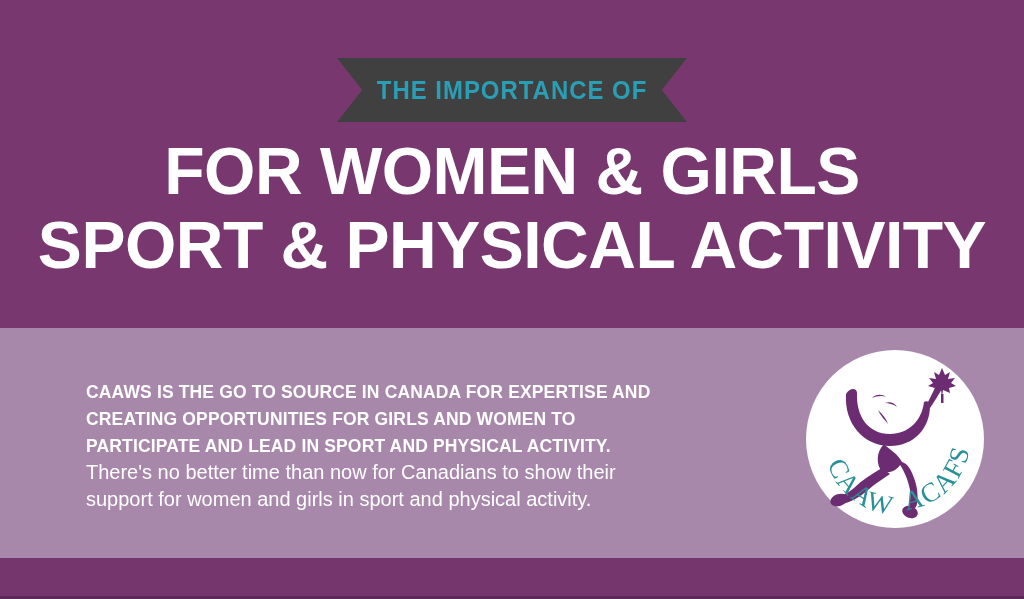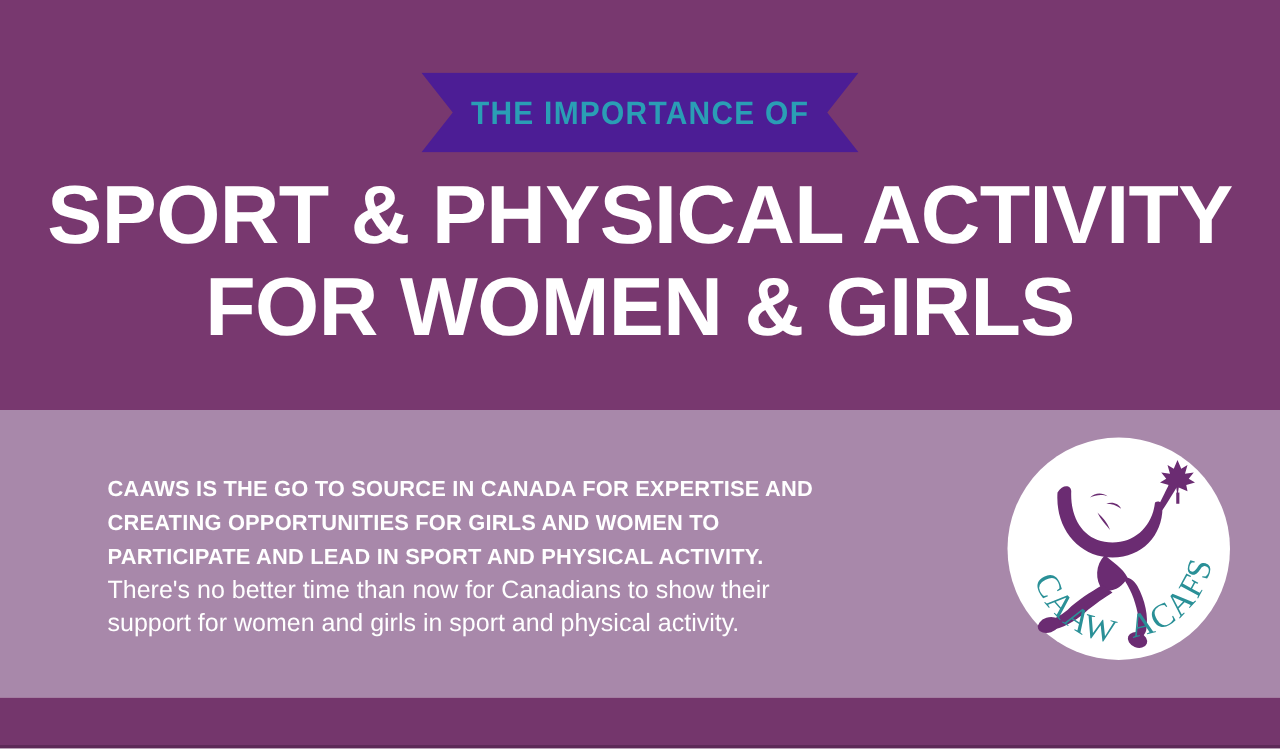--- a/index.html
+++ b/index.html
@@ -40,21 +40,21 @@
     left: 0; top: 596px;
     width: 1024px; height: 3px;
     background: #5d2a58;
   }
 
   
   .ribbon {
     position: absolute;
     left: 337px; top: 58px;
     width: 350px; height: 64px;
-    background: #4c1d95;
+    background: #404040;
     -webkit-clip-path: polygon(0 0, 100% 0, 100% 100%, 0 100%, 7.2% 50%);
     clip-path: polygon(0 0, 100% 0, 92.8% 50%, 100% 100%, 0 100%, 7.2% 50%);
     display: flex;
     align-items: center;
     justify-content: center;
   }
   .ribbon-text {
     color: #2a9eb5;
     font-size: 26px;
     font-weight: bold;
@@ -128,22 +128,22 @@
   <div class="band-top"></div>
   <div class="band-mid"></div>
   <div class="band-bottom"></div>
   <div class="band-rule"></div>
 
   <div class="ribbon">
     <span class="ribbon-text">THE IMPORTANCE OF</span>
   </div>
 
   <div class="title-block">
+    <div class="title-line">FOR WOMEN &amp; GIRLS</div>
     <div class="title-line">SPORT &amp; PHYSICAL ACTIVITY</div>
-    <div class="title-line">FOR WOMEN &amp; GIRLS</div>
   </div>
 
   <div class="copy">
     <p class="copy-para"><span class="copy-lead">CAAWS IS THE GO TO SOURCE IN CANADA FOR EXPERTISE AND CREATING OPPORTUNITIES FOR GIRLS AND WOMEN TO PARTICIPATE AND LEAD IN SPORT AND PHYSICAL ACTIVITY.</span><span class="copy-rest">  There's no better time than now for Canadians to show their support for women and girls in sport and physical activity.</span></p>
   </div>
 
   <div class="logo-circle">
     <svg class="logo-svg" viewBox="0 0 178 178">
       <defs>
         <path id="arcLeft" d="M 20,108 A 72,72 0 0 0 92,164" fill="none"></path>

